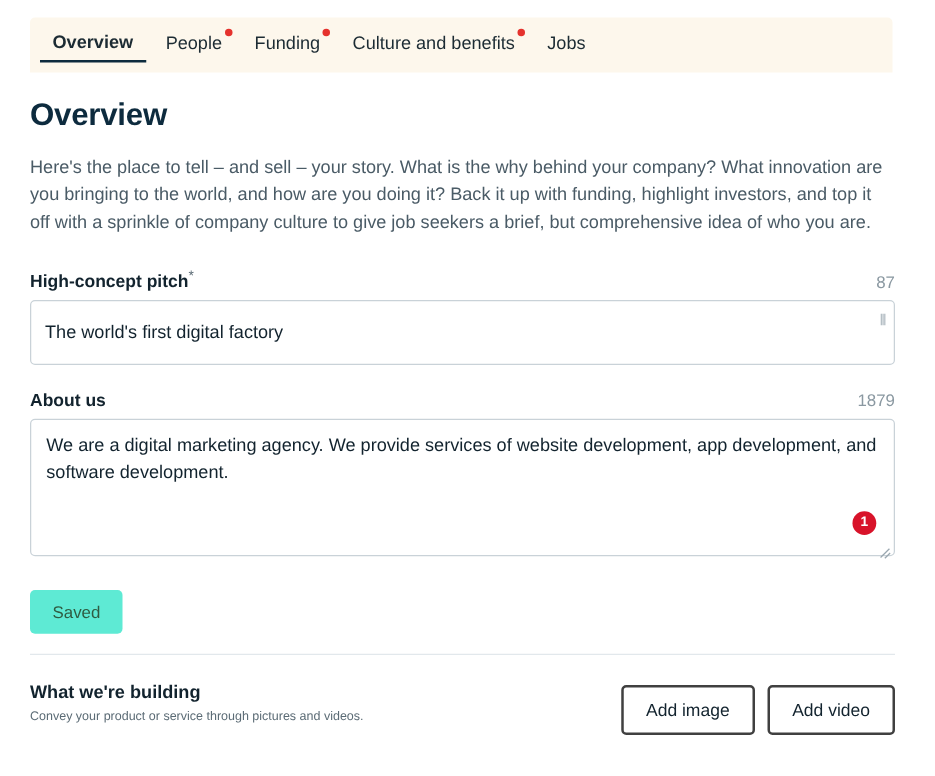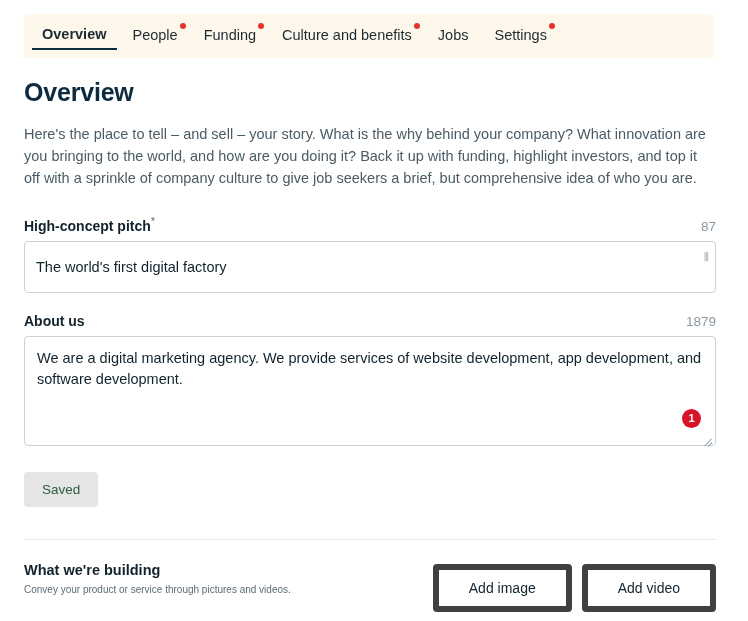--- a/index.html
+++ b/index.html
@@ -181,26 +181,26 @@
     color: #fff;
     font-size: 11px;
     font-weight: bold;
     display: flex;
     align-items: center;
     justify-content: center;
   }
 
   .saved-pill {
     display: inline-block;
-    background: #e5e5e5;
+    background: #5eead4;
     color: #2f5c42;
     font-size: 13.5px;
     border-radius: 4px;
     padding: 10px 18px;
-    margin-bottom: 32px;
+    margin-bottom: 16px;
   }
 
   .divider {
     width: 692px;
     height: 1px;
     background: #e2e8ec;
     margin-bottom: 22px;
   }
 
   .building-row {
@@ -219,27 +219,27 @@
     font-size: 10px;
     color: #5b6b75;
     margin: 0;
   }
   .building-actions {
     display: flex;
     gap: 10px;
     margin-top: 2px;
   }
   .btn-outline {
-    border: 6px solid #404040;
+    border: 2px solid #404040;
     background: #fff;
     border-radius: 4px;
     font-size: 14px;
     font-family: "Liberation Sans", sans-serif;
     color: #12232e;
-    padding: 10px 30px;
+    padding: 10px 18px;
     cursor: pointer;
     white-space: nowrap;
   }
 </style>
 </head>
 <body>
 
 <div class="page">
 
   <div class="tabbar">
@@ -253,24 +253,20 @@
     <div class="tab">
       <span>Funding</span>
       <span class="dot"></span>
     </div>
     <div class="tab">
       <span>Culture and benefits</span>
       <span class="dot"></span>
     </div>
     <div class="tab">
       <span>Jobs</span>
-    </div>
-    <div class="tab">
-      <span>Settings</span>
-      <span class="dot"></span>
     </div>
   </div>
 
   <div class="content">
 
     <h1 class="title">Overview</h1>
     <p class="intro">Here's the place to tell – and sell – your story. What is the why behind your company? What innovation are you bringing to the world, and how are you doing it? Back it up with funding, highlight investors, and top it off with a sprinkle of company culture to give job seekers a brief, but comprehensive idea of who you are.</p>
 
     
     <div class="field-head">

